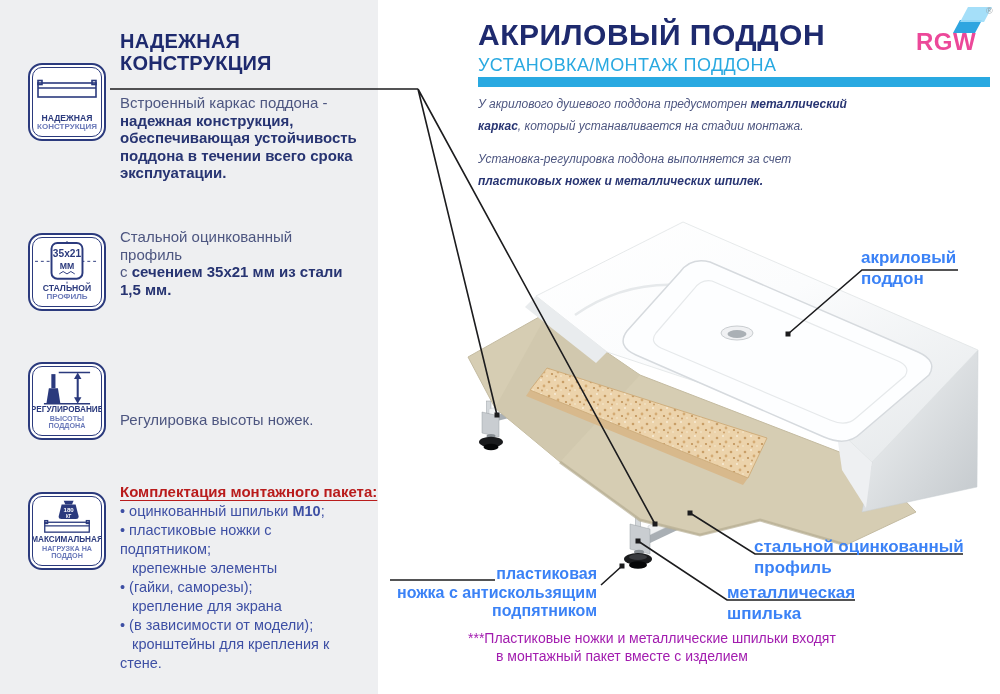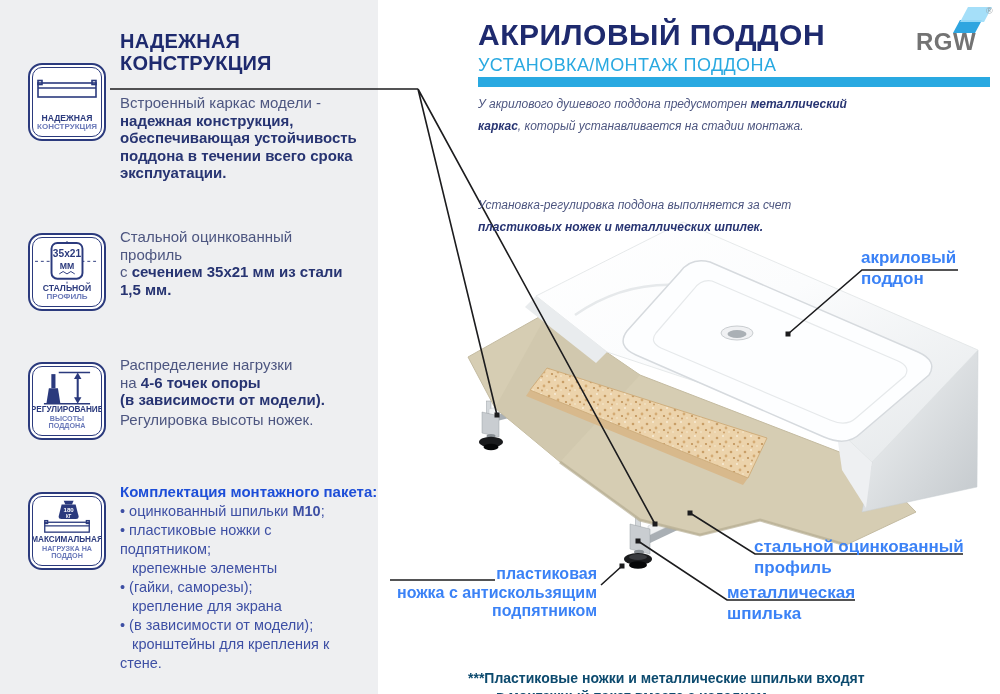--- a/index.html
+++ b/index.html
@@ -19,40 +19,40 @@
                  display:flex; flex-direction:column; align-items:center; justify-content:space-between; overflow:hidden; }
   .badge-cap { text-align:center; line-height:1.05; padding-bottom:5px; }
   .badge-cap .l1 { font-weight:700; font-size:8.6px; color:#2b3a7d; letter-spacing:0; }
   .badge-cap .l2 { font-weight:700; font-size:8px; color:#6a79b9; }
   .badge-cap.tight .l1 { font-size:8.2px; }
   .badge-cap.tight .l2 { font-size:7.2px; }
 
   .s-heading { font-size:20px; font-weight:800; color:#1e2a6e; line-height:1.1; letter-spacing:0.2px; }
   .s-body  { font-size:15px; line-height:17.5px; color:#4d5680; width:275px; }
   .s-body b, .s-body .b { font-weight:700; color:#273472; }
-  .s4-head { font-size:15px; font-weight:600; color:#1d4ed8; text-underline-offset:3px; }
+  .s4-head { font-size:15px; font-weight:600; color:#b91c1c; text-decoration:underline; text-underline-offset:3px; }
   .s4-list { font-size:14.5px; line-height:19px; color:#3d4fa4; width:275px; }
   .s4-list .b { font-weight:700; }
 
   
   .title { font-size:30px; font-weight:800; color:#1e2a6e; letter-spacing:0.5px; }
   .subtitle { font-size:18px; font-weight:400; color:#29a9e1; letter-spacing:0.4px; }
   .bar { width:512px; height:10px; background:#29a9e1; }
   .para { font-size:12px; line-height:21.5px; color:#4d5680; width:520px;font-style:italic; }
   .para .b { font-weight:700; color:#273472; }
 
   
   .logo { width:96px; height:56px; }
-  .logo-word { position:absolute; left:14px; top:24px; font-size:24px; font-weight:800; color:#737373; letter-spacing:0.5px; }
+  .logo-word { position:absolute; left:14px; top:24px; font-size:24px; font-weight:800; color:#ec4899; letter-spacing:0.5px; }
   .logo-reg { position:absolute; left:84px; top:2px; font-size:9px; color:#9aa0a5; }
 
   
   .dlabel { font-size:17px; font-weight:700; color:#3b82f6; line-height:21px; }
   .dlabel.small { font-size:16px; line-height:18.5px; text-align:right; }
-  .fnote { font-size:14px; font-weight:700; color:#0c4a6e;margin-top:40px; }
+  .fnote { font-size:14px; font-weight:400; color:#a21caf; }
 </style>
 </head>
 <body>
 
 <div class="page">
 
   <div class="abs sidebar-bg"></div>
 
   <svg class="abs scene" viewBox="0 0 1000 694" xmlns="http://www.w3.org/2000/svg">
     <defs>
@@ -149,21 +149,21 @@
         </g>
       </svg>
       <div class="badge-cap">
         <div class="l1">НАДЕЖНАЯ</div>
         <div class="l2">КОНСТРУКЦИЯ</div>
       </div>
     </div>
   </div>
   <div class="abs txt s-heading pre" style="left:120px; top:30px;">НАДЕЖНАЯ
 КОНСТРУКЦИЯ</div>
-  <div class="abs txt s-body pre" style="left:120px; top:94px;"><span>Встроенный каркас модели -
+  <div class="abs txt s-body pre" style="left:120px; top:94px;"><span>Встроенный каркас поддона -
 </span><span class="b">надежная конструкция,
 обеспечивающая устойчивость
 поддона в течении всего срока
 эксплуатации.</span></div>
 
   <div class="abs badge" style="left:28px; top:233px;padding-left:36px;">
     <div class="badge-inner">
       <svg width="68" height="44" viewBox="0 0 68 44">
         <g stroke="#2b3a7d" stroke-width="1" stroke-dasharray="3,3">
           <line x1="1" y1="21" x2="67" y2="21"></line>
@@ -197,23 +197,20 @@
         <line x1="47" y1="8" x2="47" y2="36" stroke="#2b3a7d" stroke-width="2.5"></line>
         <polygon points="47,3 42.5,11 51.5,11" fill="#2b3a7d"></polygon>
         <polygon points="47,41 42.5,33 51.5,33" fill="#2b3a7d"></polygon>
       </svg>
       <div class="badge-cap tight">
         <div class="l1">РЕГУЛИРОВАНИЕ</div>
         <div class="l2">ВЫСОТЫ ПОДДОНА</div>
       </div>
     </div>
   </div>
-  <div class="abs txt s-body pre" style="left:120px; top:356px;"><span>Распределение нагрузки
-на </span><span class="b">4-6 точек опоры
-(в зависимости от модели).</span></div>
   <div class="abs txt s-body" style="left:120px; top:411px;">Регулировка высоты ножек.</div>
 
   <div class="abs badge" style="left:28px; top:492px;">
     <div class="badge-inner">
       <svg width="68" height="44" viewBox="0 0 68 44">
         <path d="M30,1 h12 l-2,4.5 h-8 Z" fill="#2b3a7d"></path>
         <path d="M27.5,5.5 h17 l3.5,14 q0.8,3.5 -3,3.5 h-18 q-3.8,0 -3,-3.5 Z" fill="#2b3a7d"></path>
         <text x="36" y="14.5" text-anchor="middle" font-size="7.5" font-weight="bold" fill="#ffffff">180</text>
         <text x="36" y="21.5" text-anchor="middle" font-size="5.5" font-weight="bold" fill="#ffffff">КГ</text>
         <g stroke="#2b3a7d" fill="none" stroke-width="1.6">
@@ -248,21 +245,21 @@
     <svg width="96" height="34" viewBox="0 0 96 34" style="position:absolute;left:0;top:0;">
       <polygon points="58,16 80,16 73,29 51,29" fill="#2ea5e0"></polygon>
       <polygon points="66,3 90,3 82,18 58,18" fill="#9ddcf8" fill-opacity="0.92"></polygon>
     </svg>
     <span class="logo-word">RGW</span>
     <span class="logo-reg">®</span>
   </div>
 
   <div class="abs txt para pre" style="left:478px; top:94px;"><span>У акрилового душевого поддона предусмотрен </span><span class="b">металлический
 каркас</span><span>, который устанавливается на стадии монтажа.</span></div>
-  <div class="abs txt para pre" style="left:478px; top:149px;margin-top:46px;"><span>Установка-регулировка поддона выполняется за счет
+  <div class="abs txt para pre" style="left:478px; top:149px;"><span>Установка-регулировка поддона выполняется за счет
 </span><span class="b">пластиковых ножек и металлических шпилек.</span></div>
 
   <div class="abs txt dlabel pre" style="left:861px; top:247px;">акриловый
 поддон</div>
   <div class="abs txt dlabel pre" style="left:754px; top:536px;">стальной оцинкованный
 профиль</div>
   <div class="abs txt dlabel pre" style="left:727px; top:582px;">металлическая
 шпилька</div>
   <div class="abs txt dlabel small pre" style="left:345px; top:565px; width:252px;">пластиковая
 ножка с антискользящим

